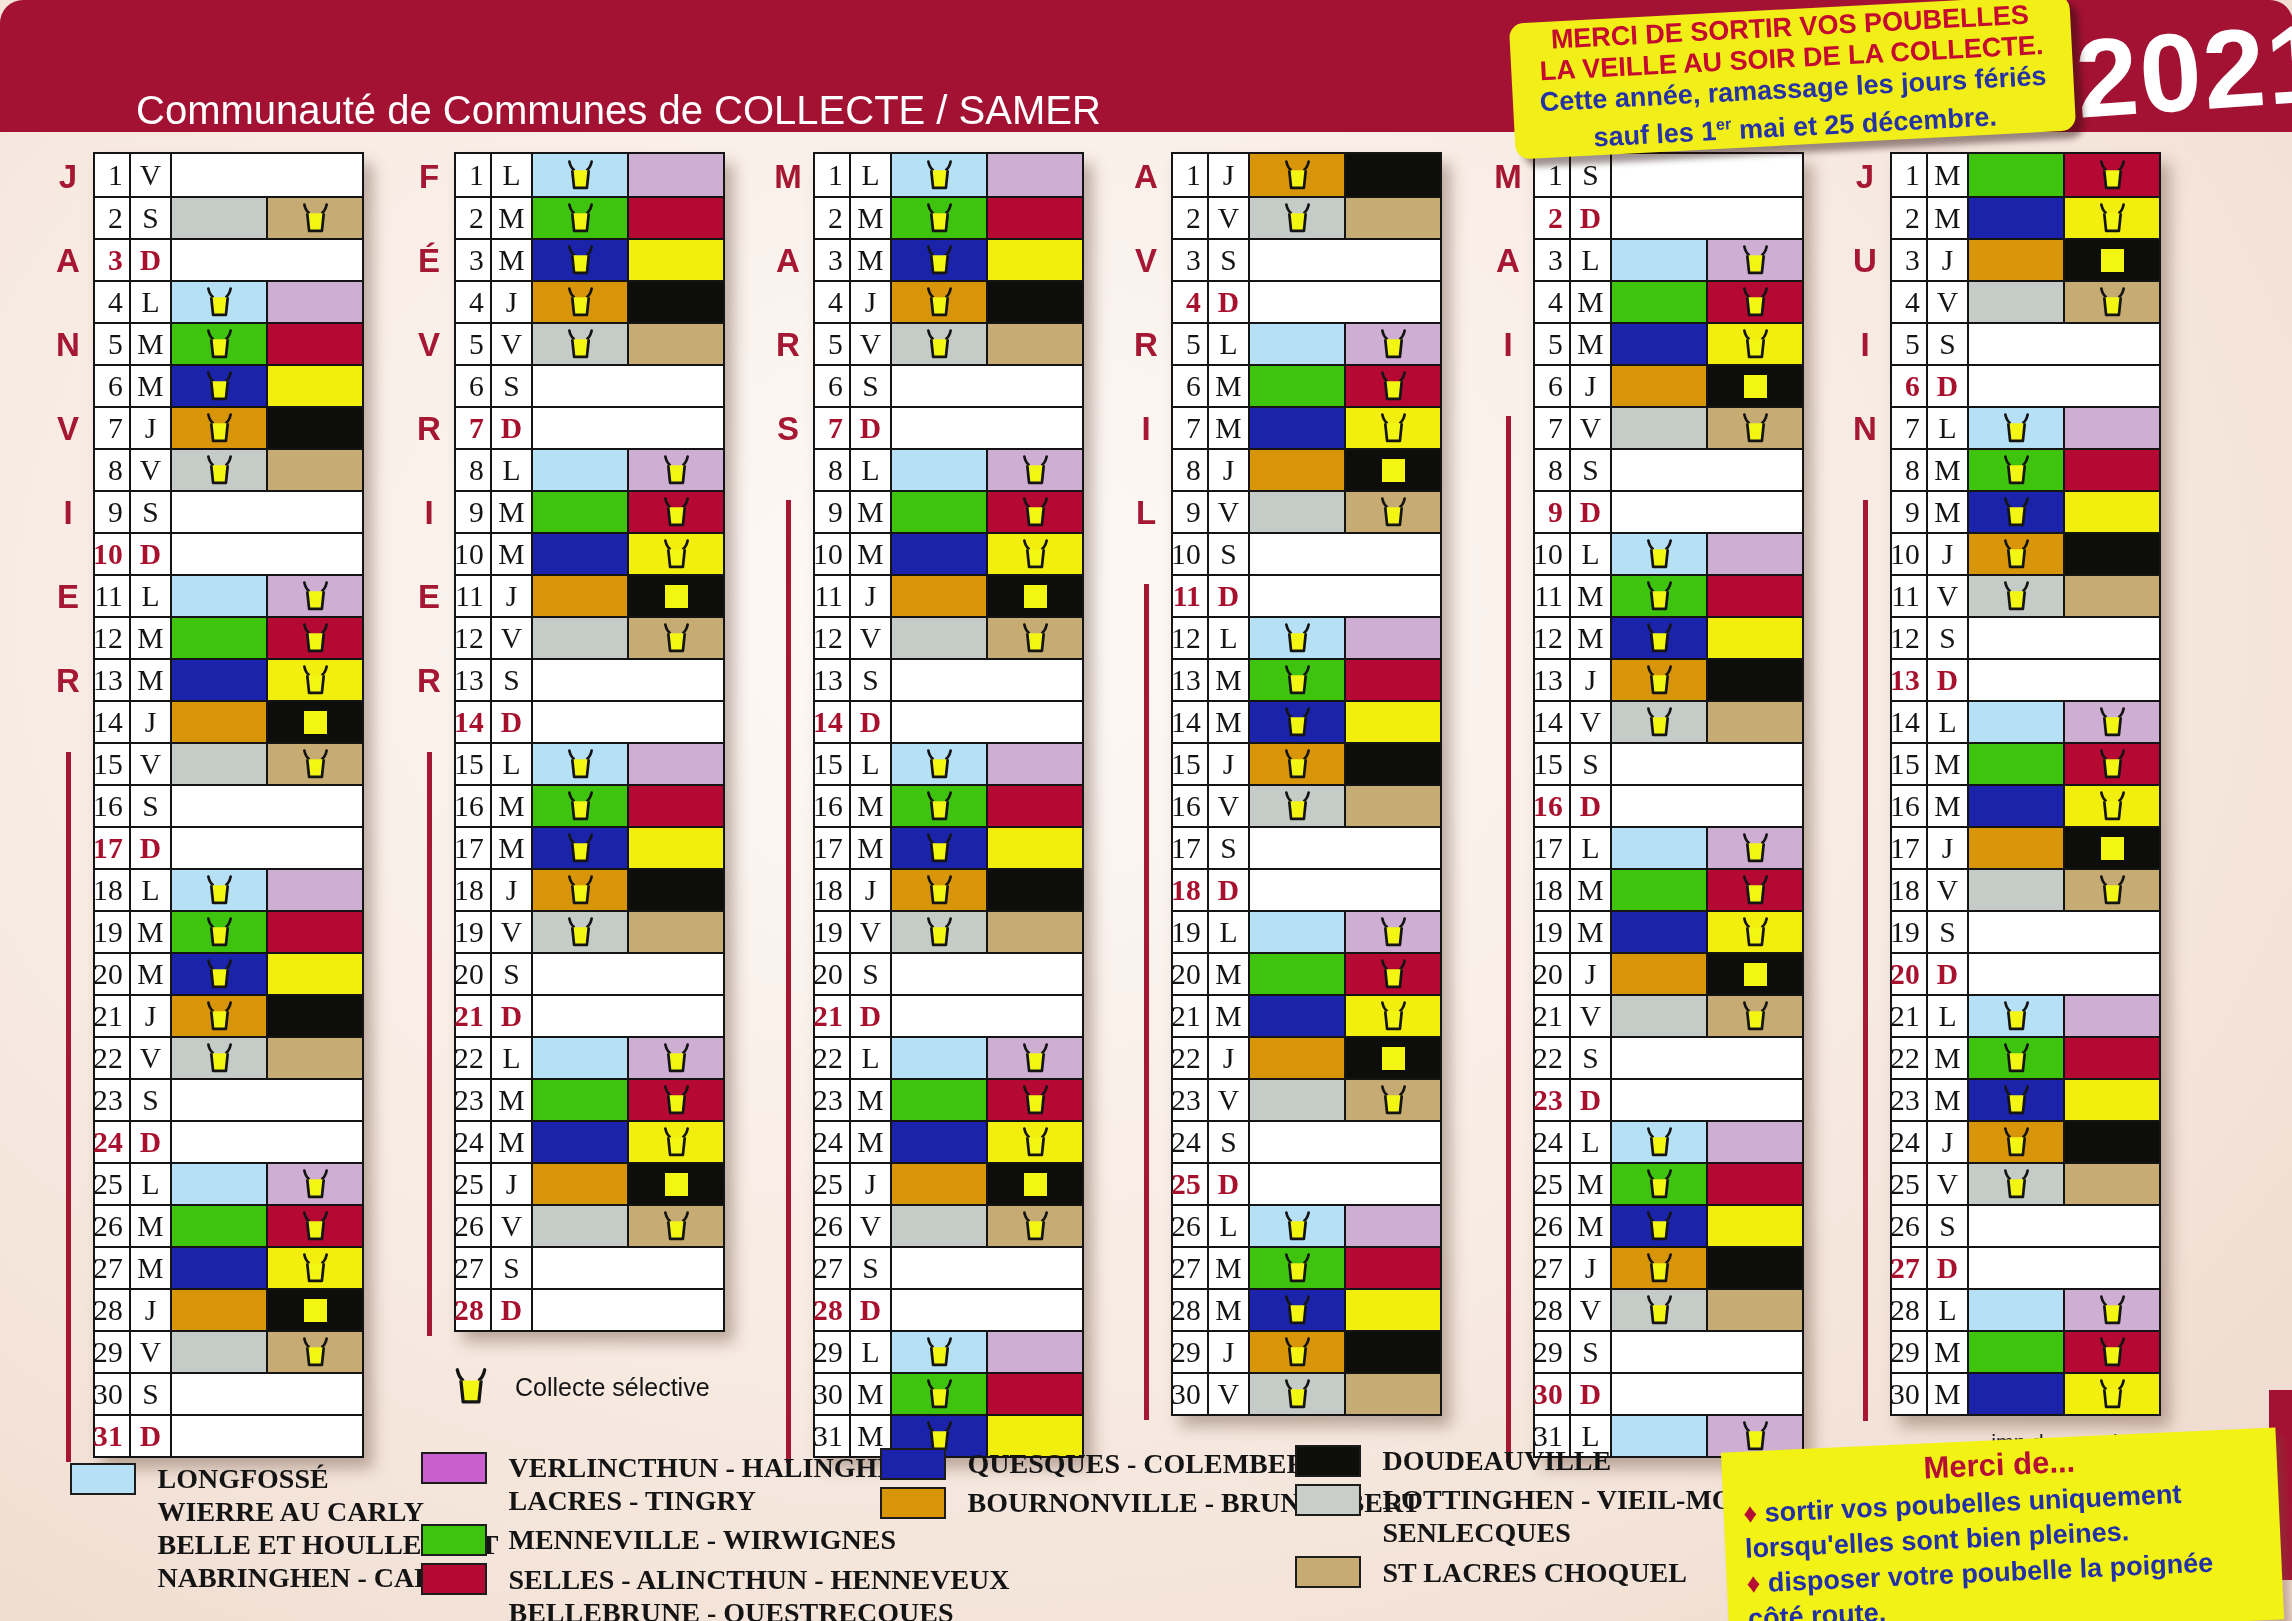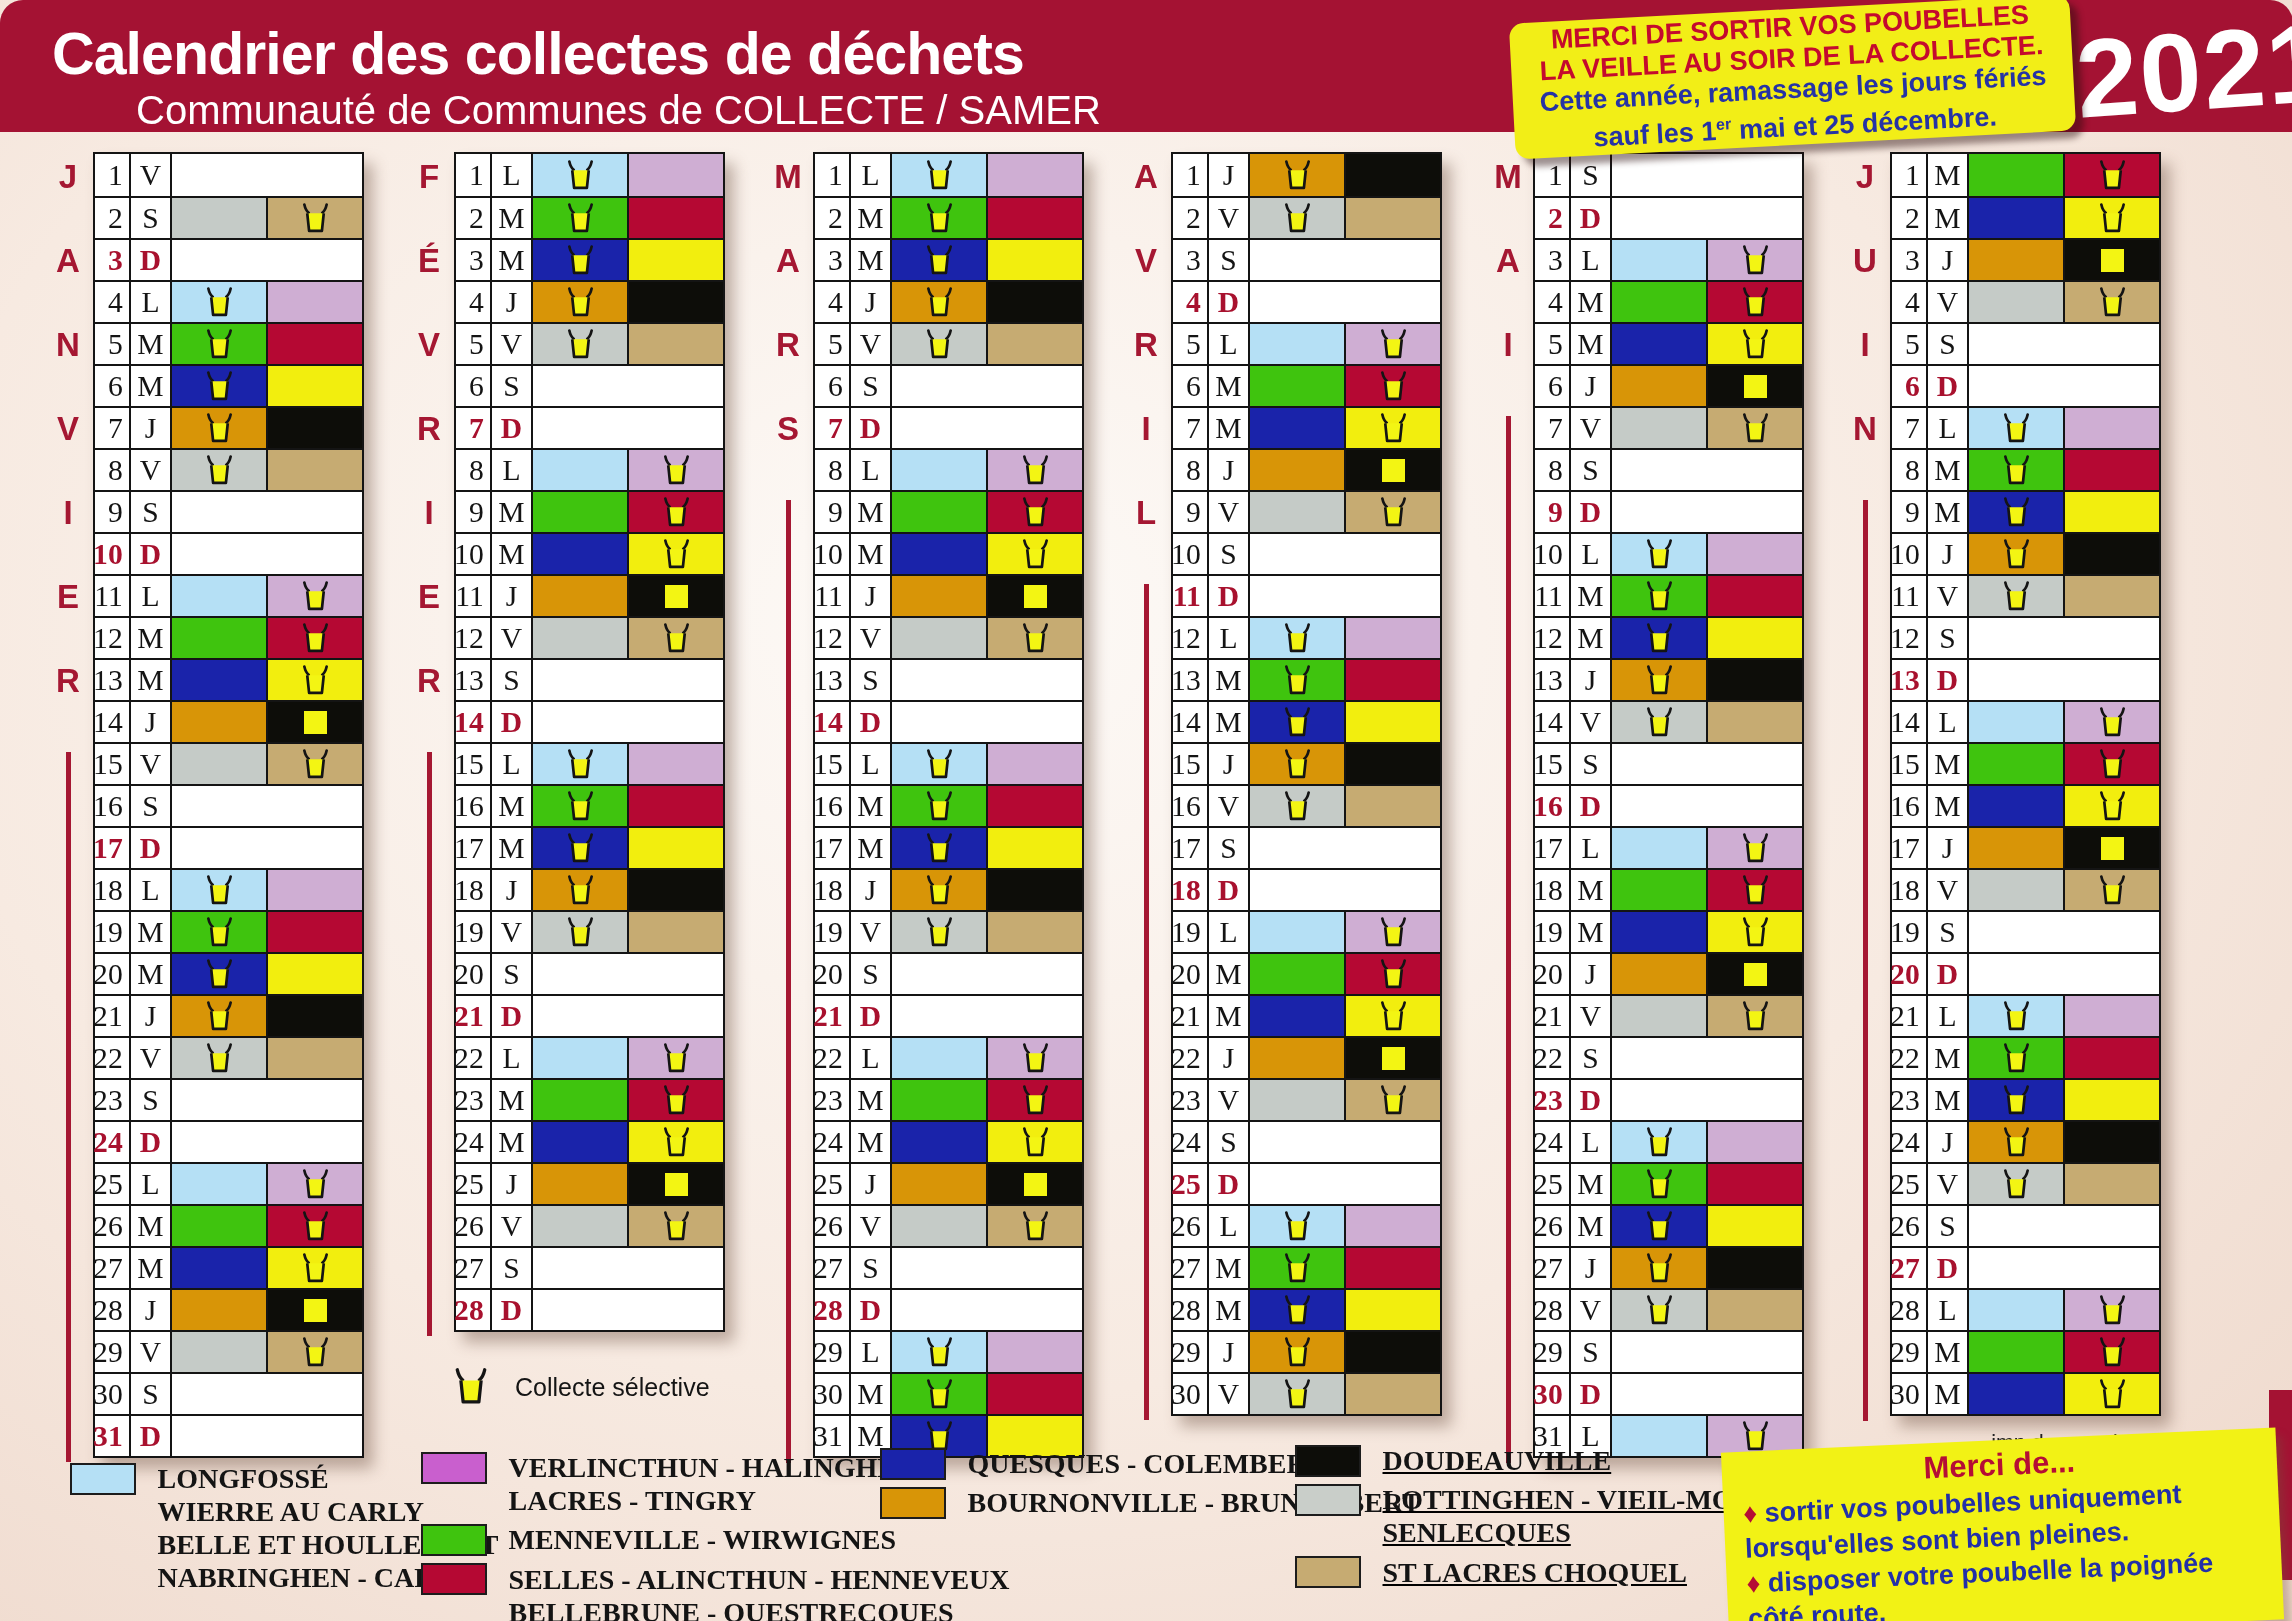--- a/index.html
+++ b/index.html
@@ -63,21 +63,20 @@
   #botnote .bn-title{text-align:center;color:#b50d35;font-size:31px;font-weight:bold;margin-bottom:1.8px;}
   .bullet{color:#2230a8;font-size:27px;font-weight:bold;line-height:35px;}
   .diam{color:#b50d35;}
 </style>
 </head>
 <body>
 
 <div id="page">
 
   <div id="band">
-    <div id="title">Calendrier des collectes de déchets</div>
     <div id="subtitle">Communauté de Communes de COLLECTE / SAMER</div>
     <div id="topnote">
       <div class="tn-red">MERCI DE SORTIR VOS POUBELLES</div>
       <div class="tn-red">LA VEILLE AU SOIR DE LA COLLECTE.</div>
       <div class="tn-blue">Cette année, ramassage les jours fériés</div>
       <div class="tn-blue"><span>sauf les 1</span><sup>er</sup><span> mai et 25 décembre.</span></div>
     </div>
     <div id="year">2021</div>
   </div>
 
@@ -2074,21 +2073,21 @@
             <div class="lg-line">QUESQUES - COLEMBERT</div>
           </div>
         </div>
         <div class="lg-entry">
           <span class="lg-swatch" style="background:#d89507"></span>
           <div class="lg-lines">
             <div class="lg-line">BOURNONVILLE - BRUNEMBERT</div>
           </div>
         </div>
       </div>
-      <div class="lgcol" style="left: 1295px; top: 1444px; text-decoration: underline;">
+      <div class="lgcol" style="left: 1295px; top: 1444px;">
         <div class="lg-entry">
           <span class="lg-swatch" style="background:#0d0d09"></span>
           <div class="lg-lines">
             <div class="lg-line">DOUDEAUVILLE</div>
           </div>
         </div>
         <div class="lg-entry">
           <span class="lg-swatch" style="background:#c9cec9"></span>
           <div class="lg-lines">
             <div class="lg-line">LOTTINGHEN - VIEIL-MOUTIER</div>

